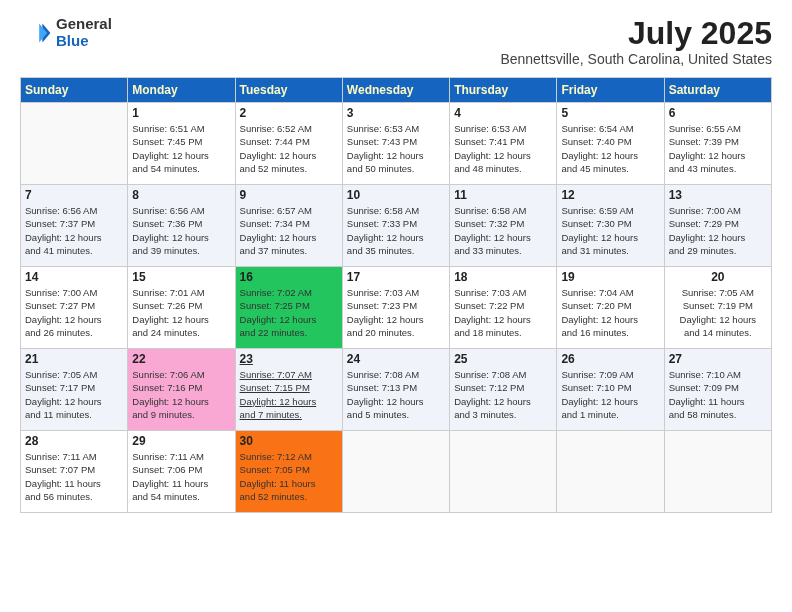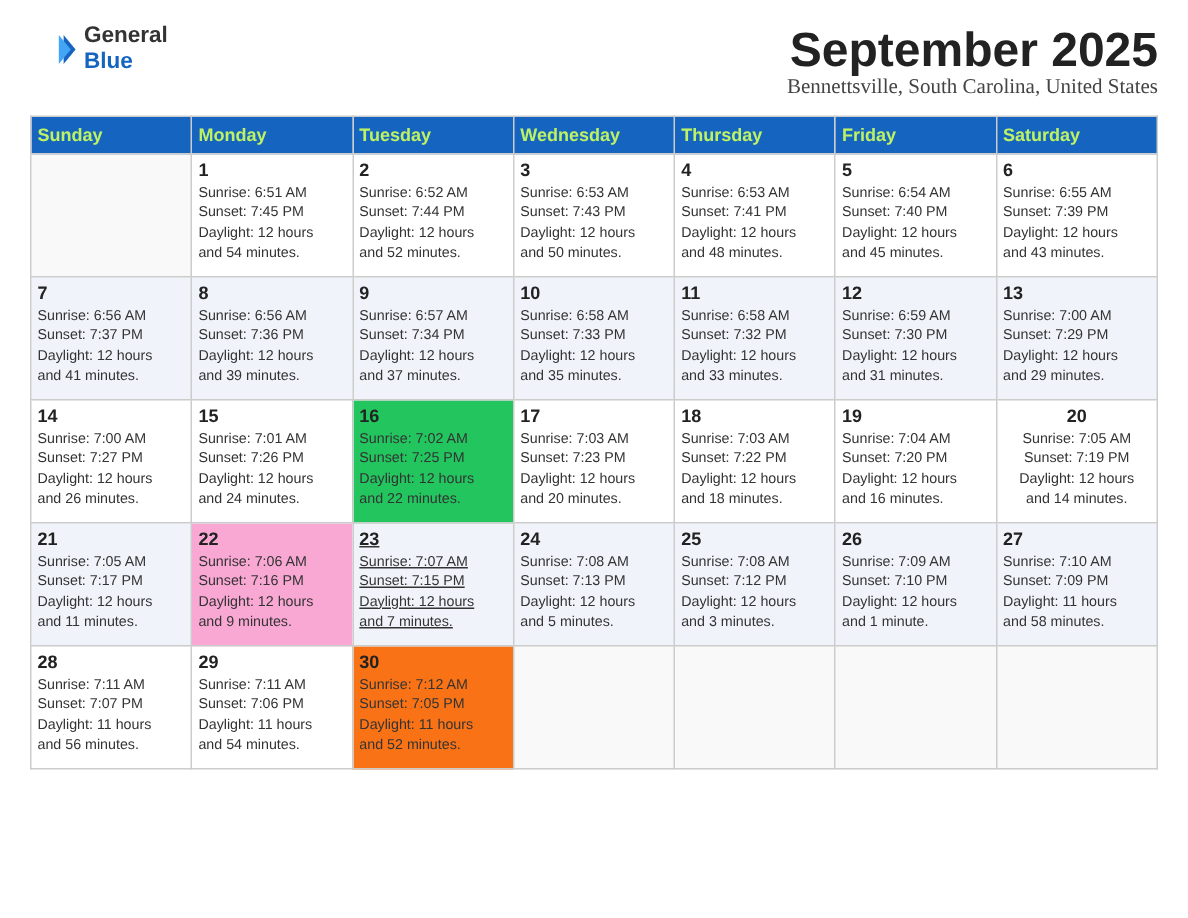--- a/index.html
+++ b/index.html
@@ -52,30 +52,29 @@
     }
     .month-year {
       font-size: 32px;
       font-weight: bold;
       color: #222;
       line-height: 1.1;
     }
     .location {
       font-size: 14px;
       color: #444;
-      font-family: Liberation Serif, serif;
     }
     .calendar {
       width: 100%;
       border-collapse: collapse;
       table-layout: fixed;
     }
     .calendar th {
       background: #1565c0;
-      color: #bef264;
+      color: #fef9c3;
       font-size: 12px;
       font-weight: bold;
       padding: 5px 4px;
       text-align: left;
       border: 1px solid #ccc;
     }
     .calendar td {
       vertical-align: top;
       border: 1px solid #ccc;
       padding: 3px 4px;
@@ -118,21 +117,21 @@
       <svg class="logo-icon" viewBox="0 0 40 40">
         <polygon points="28,8 38,20 28,32" fill="#1565c0"></polygon>
         <polygon points="24,8 34,20 24,32" fill="#42a5f5"></polygon>
       </svg>
       <div class="logo-text">
         <span class="logo-general">General</span>
         <span class="logo-blue">Blue</span>
       </div>
     </div>
     <div class="title-block">
-      <div class="month-year">September 2025</div>
+      <div class="month-year">July 2025</div>
       <div class="location">Bennettsville, South Carolina, United States</div>
     </div>
   </div>
 
   <table class="calendar">
     <thead>
       <tr>
         <th>Sunday</th>
         <th>Monday</th>
         <th>Tuesday</th>

